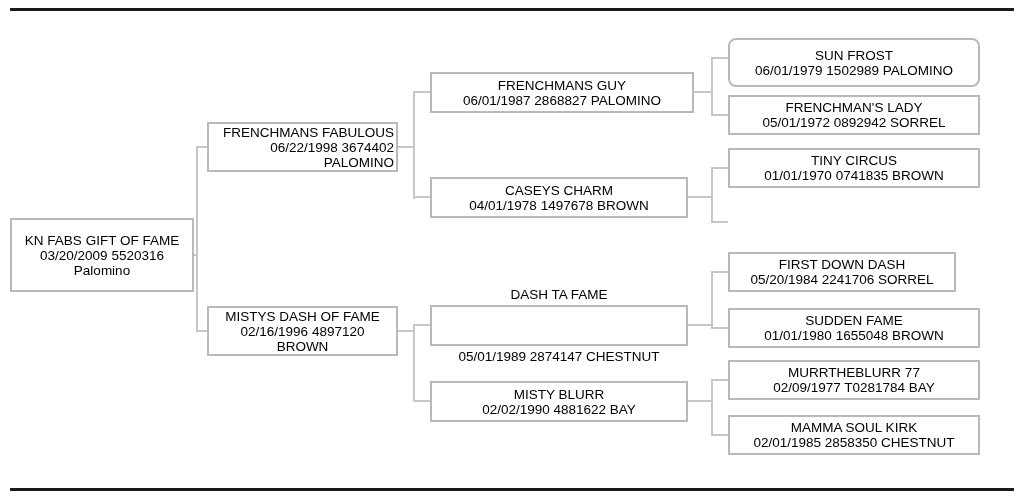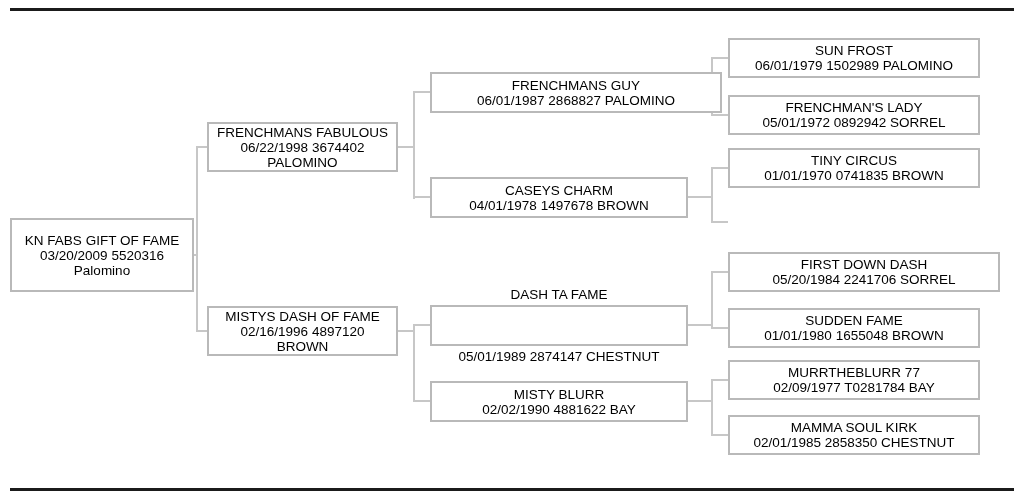--- a/index.html
+++ b/index.html
@@ -64,61 +64,61 @@
   <div class="conn v" style="left:711px;top:379px;height:57px;"></div>
   <div class="conn h" style="left:711px;top:379px;width:17px;"></div>
   <div class="conn h" style="left:711px;top:434px;width:17px;"></div>
 
   <div class="node root" style="left:10px;top:218px;width:184px;height:74px;">
     <span class="line">KN FABS GIFT OF FAME</span>
     <span class="line">03/20/2009 5520316</span>
     <span class="line">Palomino</span>
   </div>
 
-  <div class="node" style="left:207px;top:122px;width:191px;height:50px;">
+  <div class="node" style="left:207px;top:122px;width:191px;height:50px;align-items:flex-end;">
     <span class="line">FRENCHMANS FABULOUS</span>
     <span class="line">06/22/1998 3674402</span>
     <span class="line">PALOMINO</span>
   </div>
   <div class="node" style="left:207px;top:306px;width:191px;height:50px;">
     <span class="line">MISTYS DASH OF FAME</span>
     <span class="line">02/16/1996 4897120</span>
     <span class="line">BROWN</span>
   </div>
 
-  <div class="node" style="left:430px;top:72px;width:292px;height:41px;">
+  <div class="node" style="left:430px;top:72px;width:264px;height:41px;">
     <span class="line">FRENCHMANS GUY</span>
     <span class="line">06/01/1987 2868827 PALOMINO</span>
   </div>
   <div class="node" style="left:430px;top:177px;width:258px;height:41px;">
     <span class="line">CASEYS CHARM</span>
     <span class="line">04/01/1978 1497678 BROWN</span>
   </div>
   <div class="node" style="left:430px;top:305px;width:258px;height:41px;gap:47px;">
     <span class="line">DASH TA FAME</span>
     <span class="line">05/01/1989 2874147 CHESTNUT</span>
   </div>
   <div class="node" style="left:430px;top:381px;width:258px;height:41px;">
     <span class="line">MISTY BLURR</span>
     <span class="line">02/02/1990 4881622 BAY</span>
   </div>
 
-  <div class="node" style="left:728px;top:38px;width:252px;height:40px;">
+  <div class="node" style="left:728px;top:38px;width:252px;height:49px;border-radius:8px;">
     <span class="line">SUN FROST</span>
     <span class="line">06/01/1979 1502989 PALOMINO</span>
   </div>
   <div class="node" style="left:728px;top:95px;width:252px;height:40px;">
     <span class="line">FRENCHMAN'S LADY</span>
     <span class="line">05/01/1972 0892942 SORREL</span>
   </div>
   <div class="node" style="left:728px;top:148px;width:252px;height:40px;">
     <span class="line">TINY CIRCUS</span>
     <span class="line">01/01/1970 0741835 BROWN</span>
   </div>
-  <div class="node" style="left:728px;top:252px;width:272px;height:40px;">
+  <div class="node" style="left:728px;top:252px;width:228px;height:40px;">
     <span class="line">FIRST DOWN DASH</span>
     <span class="line">05/20/1984 2241706 SORREL</span>
   </div>
   <div class="node" style="left:728px;top:308px;width:252px;height:40px;">
     <span class="line">SUDDEN FAME</span>
     <span class="line">01/01/1980 1655048 BROWN</span>
   </div>
   <div class="node" style="left:728px;top:360px;width:252px;height:40px;">
     <span class="line">MURRTHEBLURR 77</span>
     <span class="line">02/09/1977 T0281784 BAY</span>

